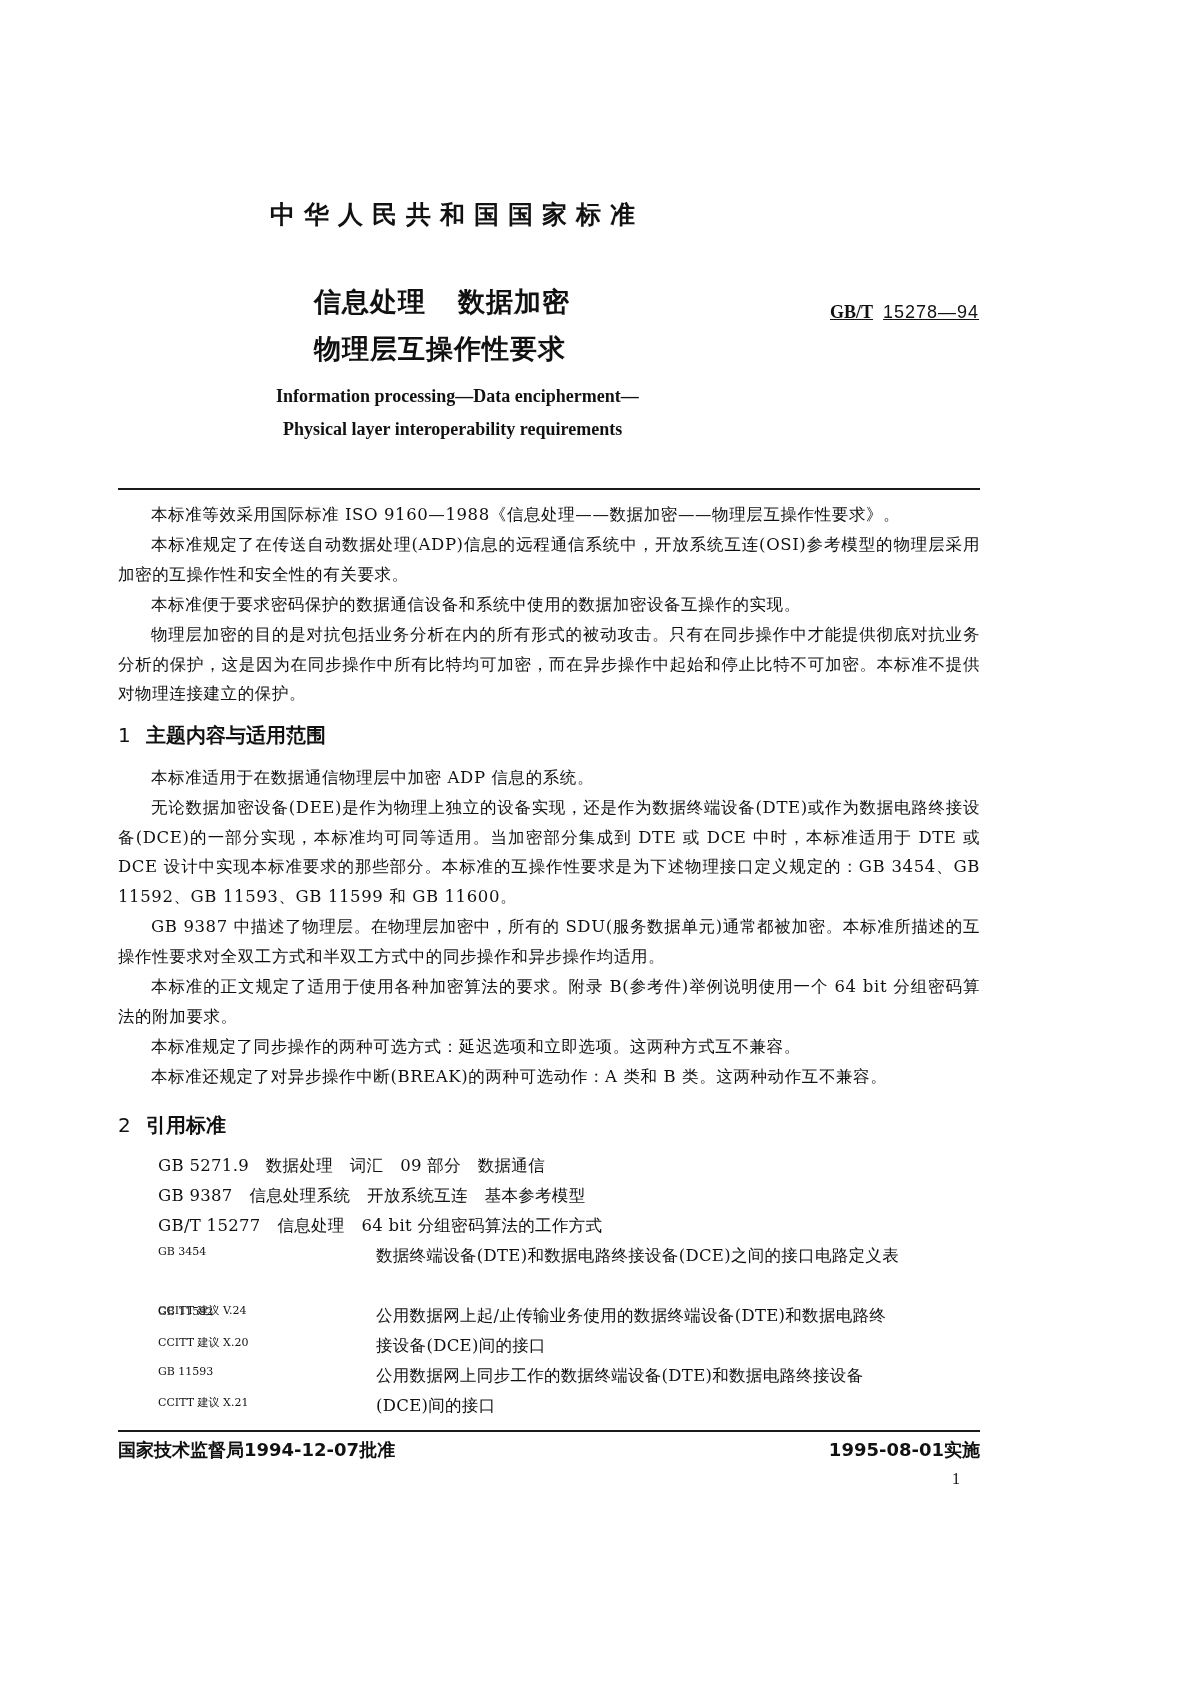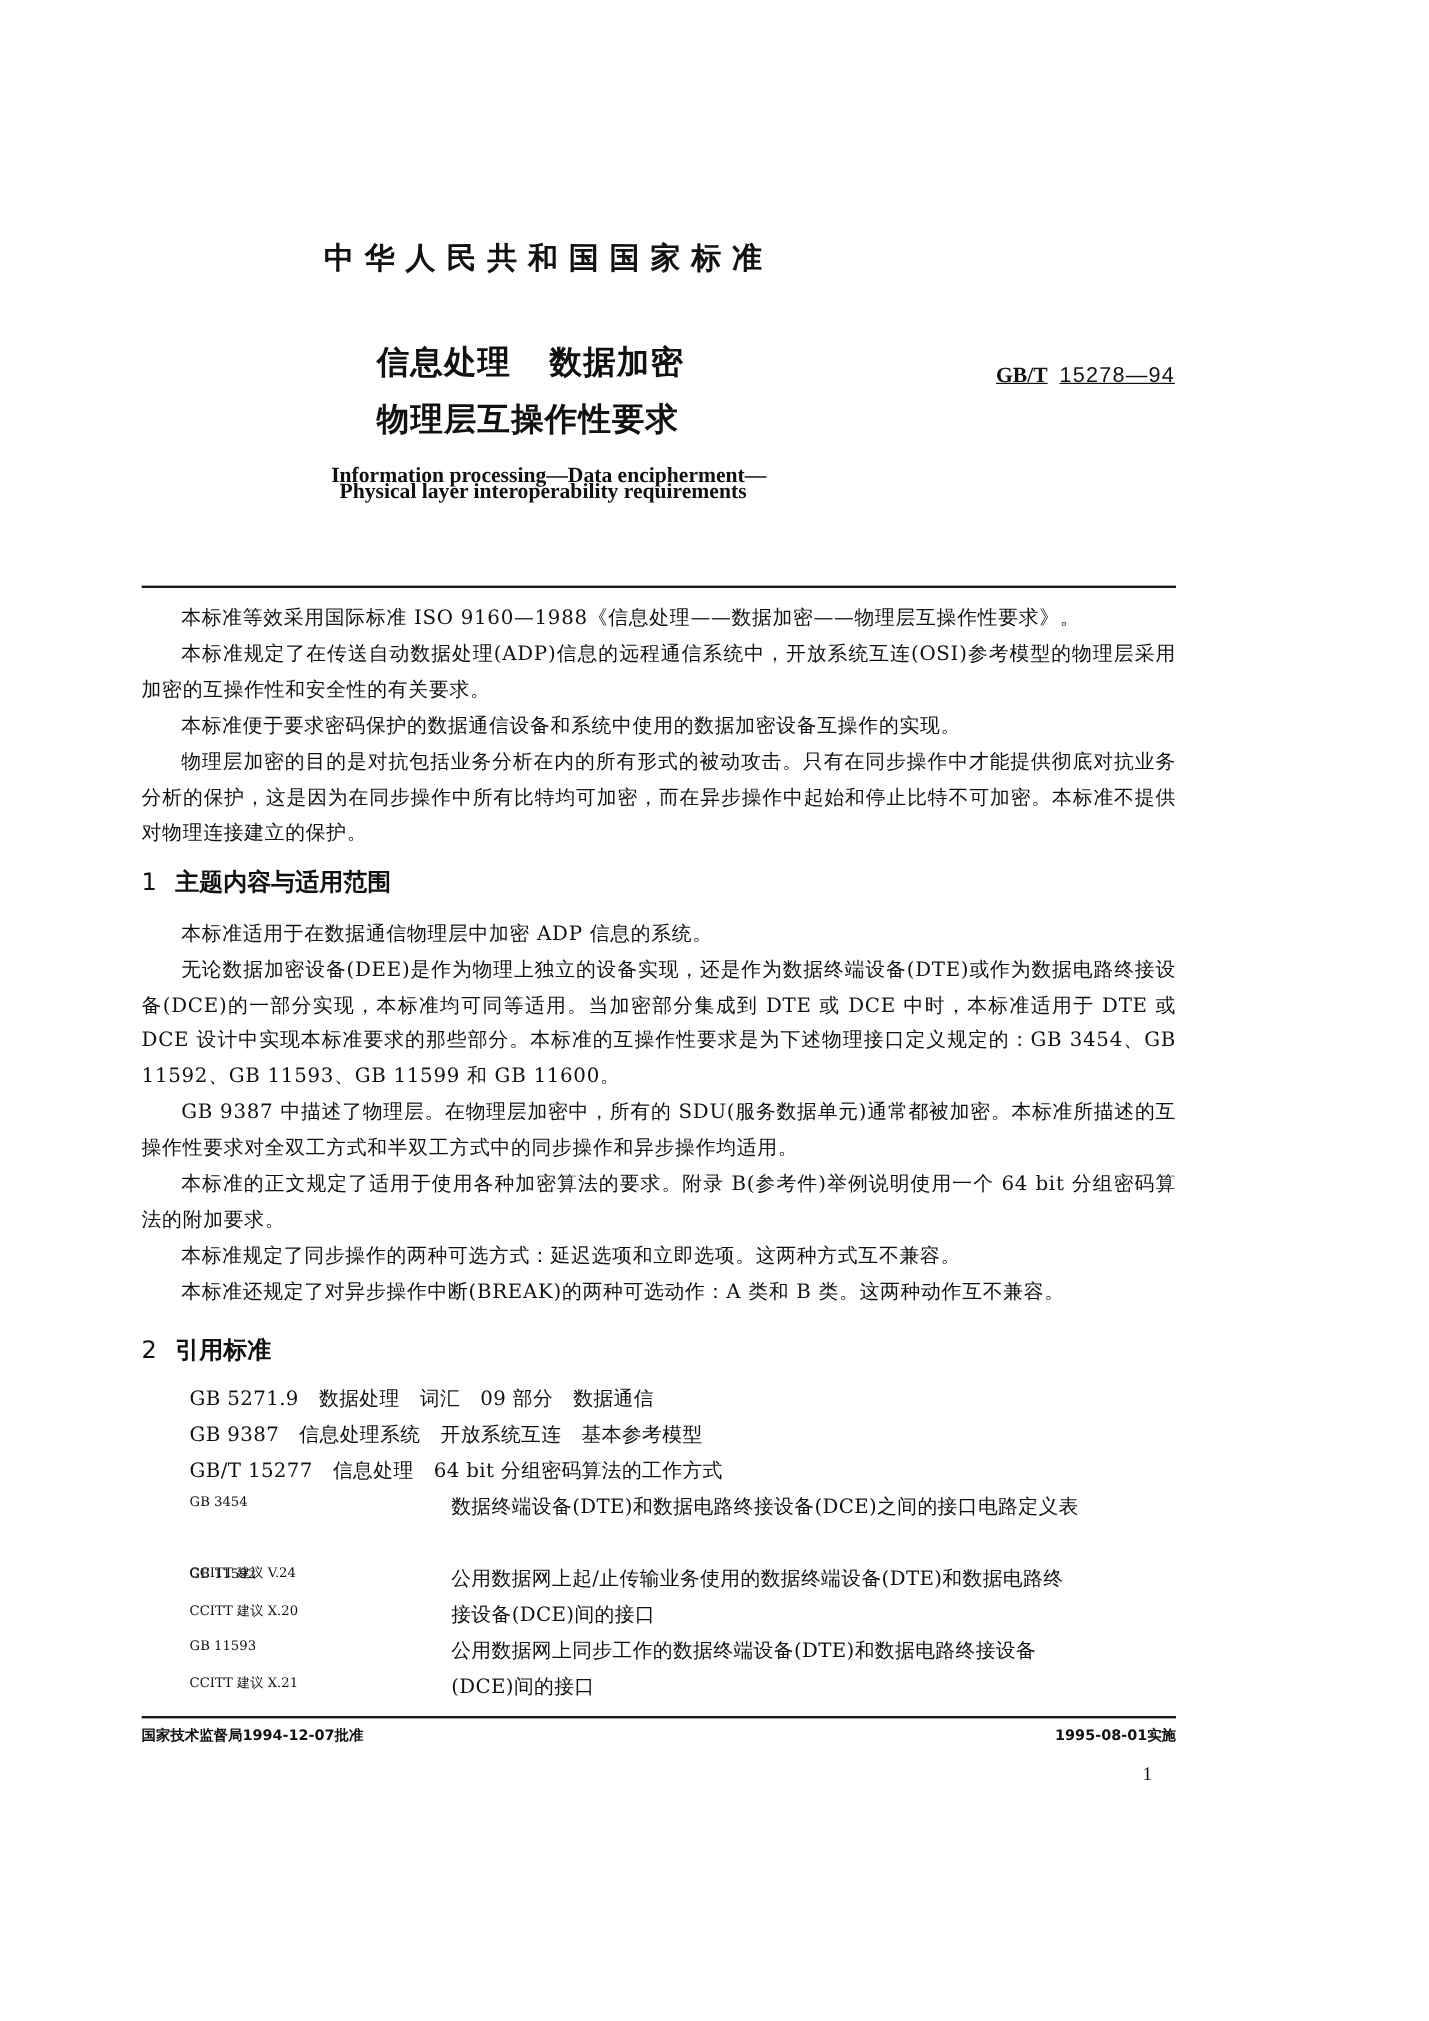--- a/index.html
+++ b/index.html
@@ -23,41 +23,41 @@
     .std-code {
       left: 830px; top: 302px; font-size: 18px; font-family: "Liberation Sans", sans-serif;
       letter-spacing: 1px;
       text-decoration: underline;
     }
     .std-code .prefix { font-family: "Liberation Serif", serif; font-weight: bold; letter-spacing: 0; margin-right: 10px; }
     .en-title {
       font-family: Liberation Serif, serif; font-weight: bold; font-size: 18px;
     }
     .en-1 { left: 276px; top: 386px; }
-    .en-2 { left: 283px; top: 399px; }
+    .en-2 { left: 283px; top: 419px; }
     .rule { position: absolute; left: 118px; width: 862px; height: 0; border-top: 2px solid #1a1a1a; }
     .rule-top { top: 488px; }
     .para {
       position: absolute; left: 118px; width: 862px;
       font-size: 16.5px; line-height: 29.5px;
       text-indent: 2em; text-align: justify; letter-spacing: 0.6px;
       font-family: "DejaVu Serif", "Liberation Serif", serif;
     }
     .heading {
       position: absolute; left: 118px; font-size: 20px; font-weight: bold;
       font-family: "DejaVu Sans", "Liberation Sans", sans-serif;
     }
     .heading .num { display: inline-block; width: 28px; font-weight: normal; }
     .ref-row { position: absolute; left: 158px; font-size: 16.5px; white-space: nowrap; letter-spacing: 0.3px; }
     .ref-code { display: inline-block; }
     .ref-left { position: absolute; left: 158px; font-size: 11px; white-space: nowrap; }
     .ref-right { position: absolute; left: 376px; font-size: 16.5px; white-space: nowrap; letter-spacing: 0.3px; }
     .foot-rule { position: absolute; left: 118px; top: 1551px; width: 862px; border-top: 2px solid #1a1a1a; }
     .foot-left, .foot-right {
-      position: absolute; top: 1562px; font-size: 12px; font-weight: bold;
+      position: absolute; top: 1562px; font-size: 18px; font-weight: bold;
       font-family: "DejaVu Sans", "Liberation Sans", sans-serif;
     }
     .foot-left { left: 118px; }
     .foot-right { right: 211px; }
     .page-num { position: absolute; left: 952px; top: 1595px; font-size: 16px; font-family: "Liberation Serif", serif; }
   </style>
 </head>
 <body>
 
 <div class="abs national">中华人民共和国国家标准</div>

